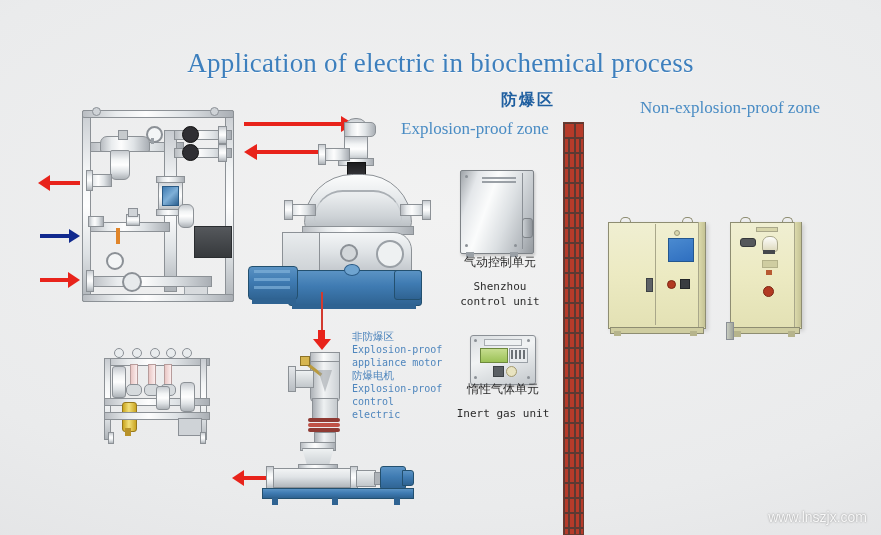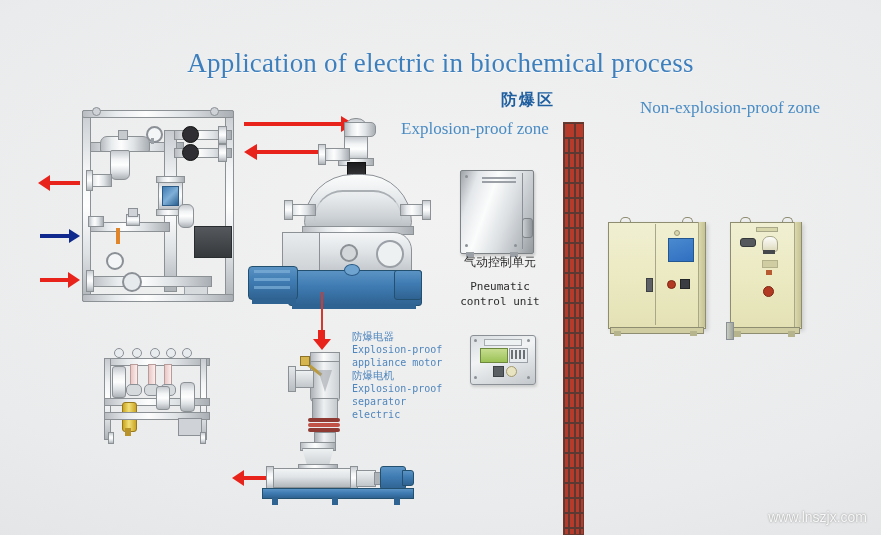--- a/index.html
+++ b/index.html
@@ -296,26 +296,26 @@
 
     <div class="abs" style="left:16px;top:66px;width:32px;height:4px;background:#8f3a33;border-radius:2px;"></div>
     <div class="abs" style="left:16px;top:71px;width:32px;height:4px;background:#c05247;border-radius:2px;"></div>
     <div class="abs" style="left:16px;top:76px;width:32px;height:4px;background:#8f3a33;border-radius:2px;"></div>
 
     <div class="abs" style="left:22px;top:80px;width:20px;height:16px;
         background:linear-gradient(90deg,#aeb3b8,#f0f2f4 45%,#c8cdd1 100%);border:1px solid #8c9196;"></div>
   </div>
 
   <div class="abs callout" style="left:352px;top:330px;width:96px;">
-    <div class="cn">防爆电器</div>
+    <div class="cn">非防爆区</div>
     <div>Explosion-proof</div>
     <div>appliance motor</div>
     <div class="cn">防爆电机</div>
     <div>Explosion-proof</div>
-    <div>separator</div>
+    <div>control</div>
     <div>electric</div>
   </div>
 
   <div class="abs" style="left:100px;top:340px;width:112px;height:102px;">
 
     <div class="abs metal" style="left:4px;top:18px;width:104px;height:6px;"></div>
 
     <div class="abs metal-v" style="left:4px;top:18px;width:5px;height:80px;"></div>
     <div class="abs metal-v" style="left:100px;top:18px;width:5px;height:80px;"></div>
 
@@ -398,21 +398,21 @@
     <div class="abs" style="left:5px;top:5px;width:3px;height:3px;border-radius:50%;background:#8b9096;"></div>
     <div class="abs" style="left:5px;top:74px;width:3px;height:3px;border-radius:50%;background:#8b9096;"></div>
     <div class="abs" style="left:54px;top:74px;width:3px;height:3px;border-radius:50%;background:#8b9096;"></div>
 
     <div class="abs" style="left:6px;top:82px;width:8px;height:5px;background:#9aa0a6;"></div>
     <div class="abs" style="left:50px;top:82px;width:8px;height:5px;background:#9aa0a6;"></div>
   </div>
 
   <div class="abs" style="left:440px;top:255px;width:120px;">
     <div class="lbl-cn">气动控制单元</div>
-    <div class="lbl-mono" style="margin-top:9px;">Pneumatic</div>
+    <div class="lbl-mono" style="margin-top:9px;">Shenzhou</div>
     <div class="lbl-mono">control unit</div>
   </div>
 
   <div class="abs" style="left:470px;top:335px;width:64px;height:48px;">
     <div class="abs" style="left:0;top:0;width:64px;height:48px;border-radius:3px;
         background:linear-gradient(160deg,#d9dde0,#f1f3f4 40%,#c3c8cc);border:1px solid #8b9096;
         box-shadow:1px 2px 3px rgba(0,0,0,.15);"></div>
 
     <div class="abs" style="left:14px;top:4px;width:36px;height:5px;background:#eef1f2;border:1px solid #a7acb1;"></div>
 
@@ -427,20 +427,24 @@
 
     <div class="abs" style="left:23px;top:31px;width:9px;height:9px;background:#5a5f64;border:1px solid #3c4145;"></div>
     <div class="abs" style="left:36px;top:31px;width:9px;height:9px;border-radius:50%;background:#e8e3c0;border:1px solid #a39a70;"></div>
 
     <div class="abs" style="left:4px;top:4px;width:3px;height:3px;border-radius:50%;background:#8b9096;"></div>
     <div class="abs" style="left:57px;top:4px;width:3px;height:3px;border-radius:50%;background:#8b9096;"></div>
     <div class="abs" style="left:4px;top:41px;width:3px;height:3px;border-radius:50%;background:#8b9096;"></div>
     <div class="abs" style="left:57px;top:41px;width:3px;height:3px;border-radius:50%;background:#8b9096;"></div>
   </div>
 
+  <div class="abs" style="left:443px;top:382px;width:120px;">
+    <div class="lbl-cn">惰性气体单元</div>
+    <div class="lbl-mono" style="margin-top:9px;">Inert gas unit</div>
+  </div>
 
   <div class="abs" style="left:608px;top:222px;width:96px;height:112px;">
 
     <div class="abs" style="left:12px;top:-5px;width:9px;height:6px;border:1.5px solid #8e8d72;border-bottom:none;border-radius:5px 5px 0 0;"></div>
     <div class="abs" style="left:74px;top:-5px;width:9px;height:6px;border:1.5px solid #8e8d72;border-bottom:none;border-radius:5px 5px 0 0;"></div>
 
     <div class="abs cab-body" style="left:0;top:0;width:96px;height:105px;box-shadow:2px 2px 4px rgba(0,0,0,.14);"></div>
 
     <div class="abs" style="left:47px;top:2px;width:1px;height:101px;background:#a9a78a;"></div>
 

